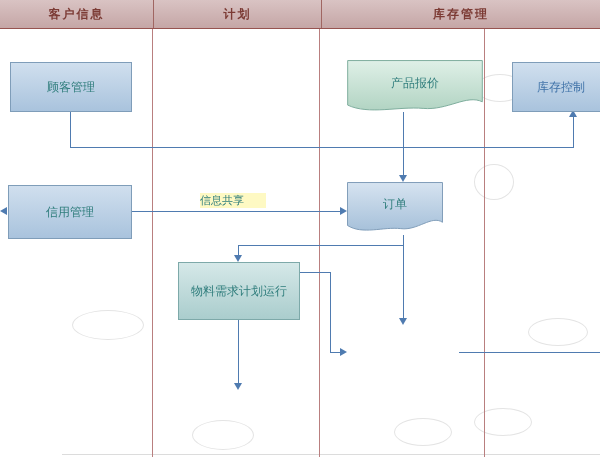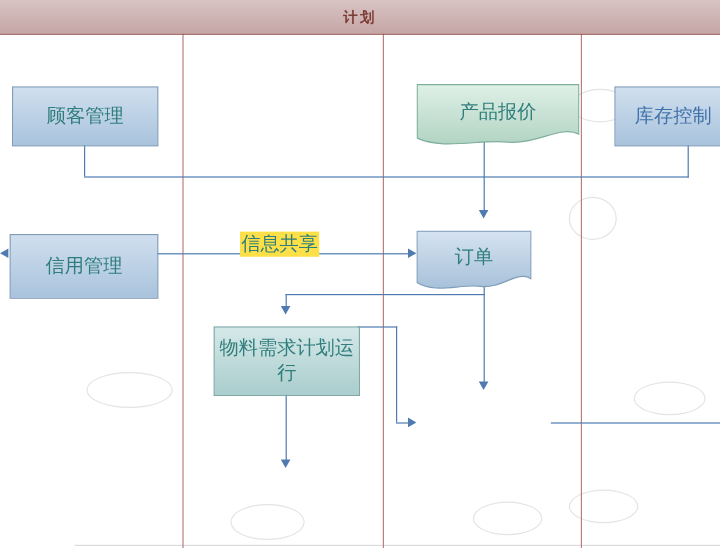--- a/index.html
+++ b/index.html
@@ -17,28 +17,28 @@
   .hcell:last-child{border-right:none;flex:1;}
 
   .line{position:absolute;background:#4f7bb0;}
   .arrow{position:absolute;width:0;height:0;}
   .a-down{border-left:4px solid transparent;border-right:4px solid transparent;border-top:7px solid #4f7bb0;}
   .a-up{border-left:4px solid transparent;border-right:4px solid transparent;border-bottom:7px solid #4f7bb0;}
   .a-right{border-top:4px solid transparent;border-bottom:4px solid transparent;border-left:7px solid #4f7bb0;}
   .a-left{border-top:4px solid transparent;border-bottom:4px solid transparent;border-right:7px solid #4f7bb0;}
 
   .node{position:absolute;display:flex;align-items:center;justify-content:center;
-        font-size:16px;text-align:center;color:#2f7d7c;margin-top:10px;}
+        font-size:12px;text-align:center;color:#2f7d7c;}
   .rect-blue{background:linear-gradient(#d0dfee,#a9c3dd);border:1px solid #7f9db9;}
   .rect-teal{background:linear-gradient(#d5e8e8,#aacdcd);border:1px solid #7da9a9;align-items:center;}
   .t-blue{color:#3f72a8;}
   .doc svg{position:absolute;left:0;top:0;width:100%;height:100%;}
   .doc .lbl{position:relative;padding-bottom:9px;}
 
-  .edge-label{position:absolute;font-size:16px;color:#2f7d7c;text-align:center;background:#fde047;}
+  .edge-label{position:absolute;font-size:11px;color:#2f7d7c;background:#fef9c3;}
   .faint-line{position:absolute;background:#dcdcdc;}
 </style>
 </head>
 <body>
 
 <svg width="0" height="0" style="position:absolute" aria-hidden="true">
   <defs>
     <linearGradient id="gBlue" x1="0" y1="0" x2="0" y2="1">
       <stop offset="0" stop-color="#d6e3f0"></stop>
         <stop offset="1" stop-color="#a7c1da"></stop>
@@ -59,21 +59,23 @@
   <div class="ellipse" style="left:394px;top:418px;width:56px;height:26px"></div>
   <div class="ellipse" style="left:474px;top:408px;width:56px;height:26px"></div>
   <div class="ellipse" style="left:192px;top:420px;width:60px;height:28px"></div>
   <div class="faint-line" style="left:62px;top:454px;width:538px;height:1px"></div>
 
   <div class="divider" style="left:152px"></div>
   <div class="divider" style="left:319px"></div>
   <div class="divider" style="left:484px"></div>
 
   <div class="header">
+    <div class="hcell" style="width:153px">客户信息</div>
     <div class="hcell" style="width:167px">计划</div>
+    <div class="hcell">库存管理</div>
   </div>
 
   <div class="line" style="left:70px;top:110px;width:1px;height:37px"></div>
   <div class="line" style="left:70px;top:147px;width:504px;height:1px"></div>
   <div class="line" style="left:573px;top:117px;width:1px;height:31px"></div>
   <div class="arrow a-up" style="left:569px;top:110px"></div>
 
   <div class="line" style="left:403px;top:112px;width:1px;height:64px"></div>
   <div class="arrow a-down" style="left:399px;top:175px"></div>
 

